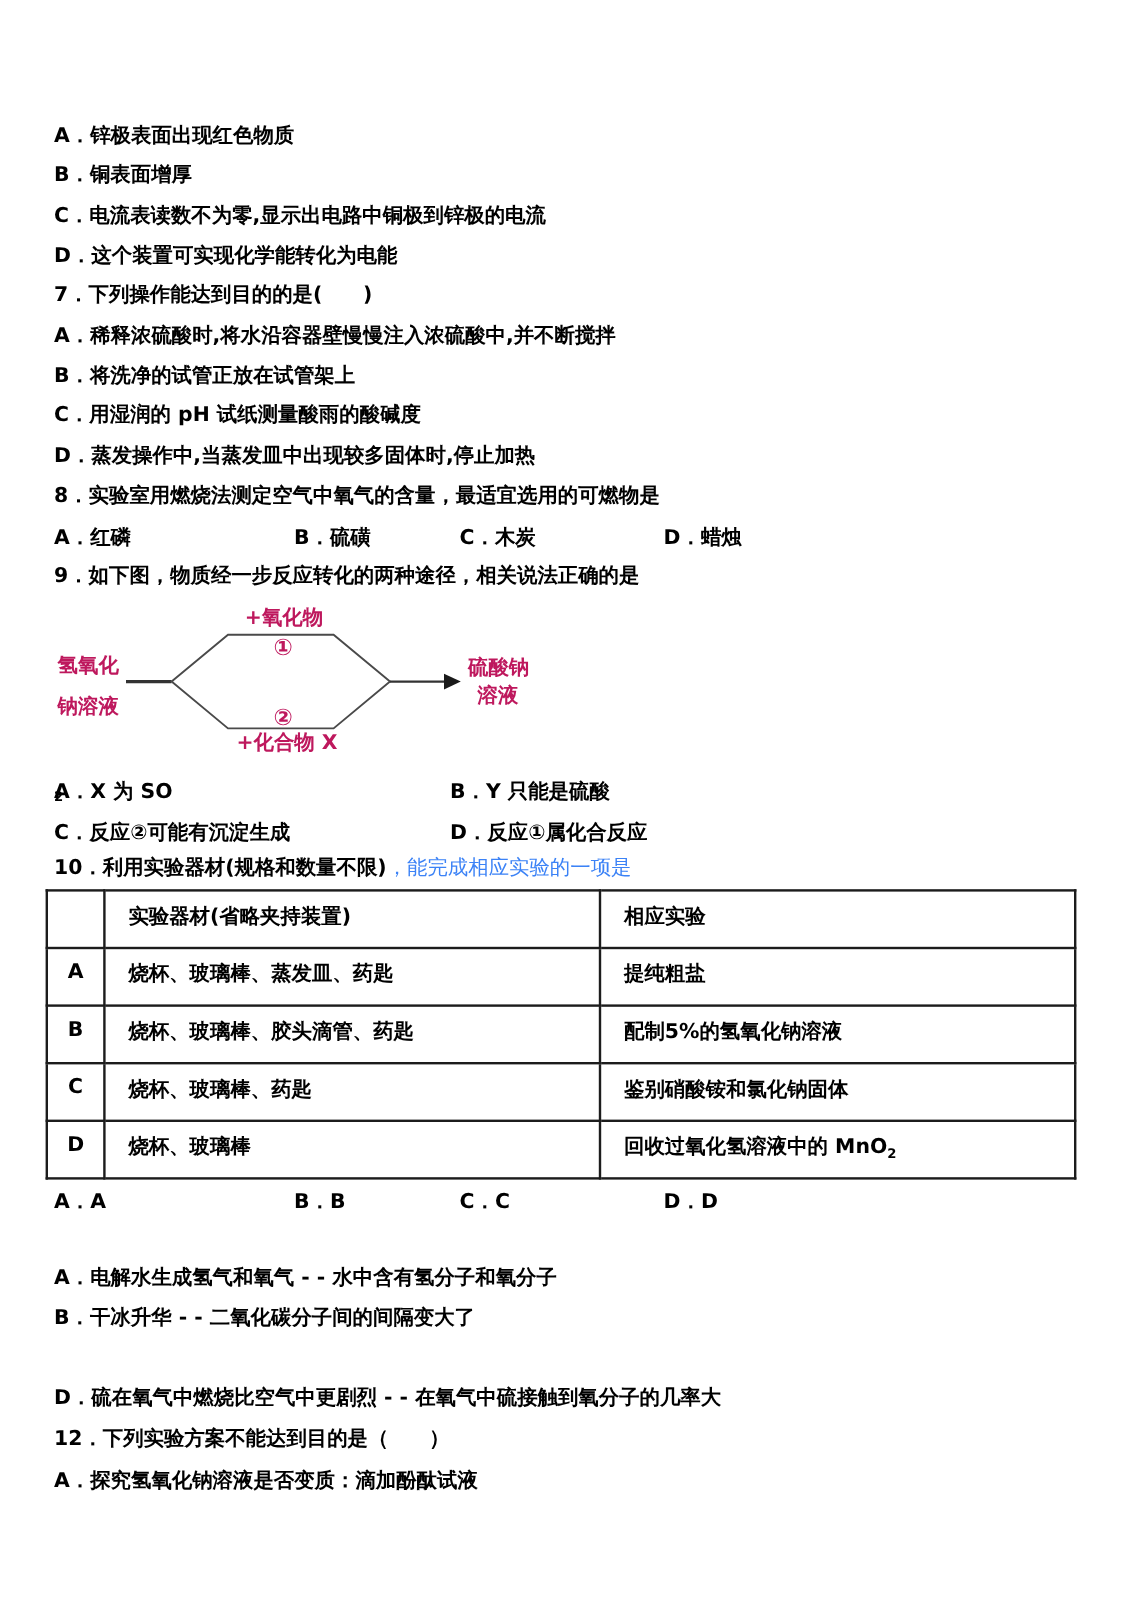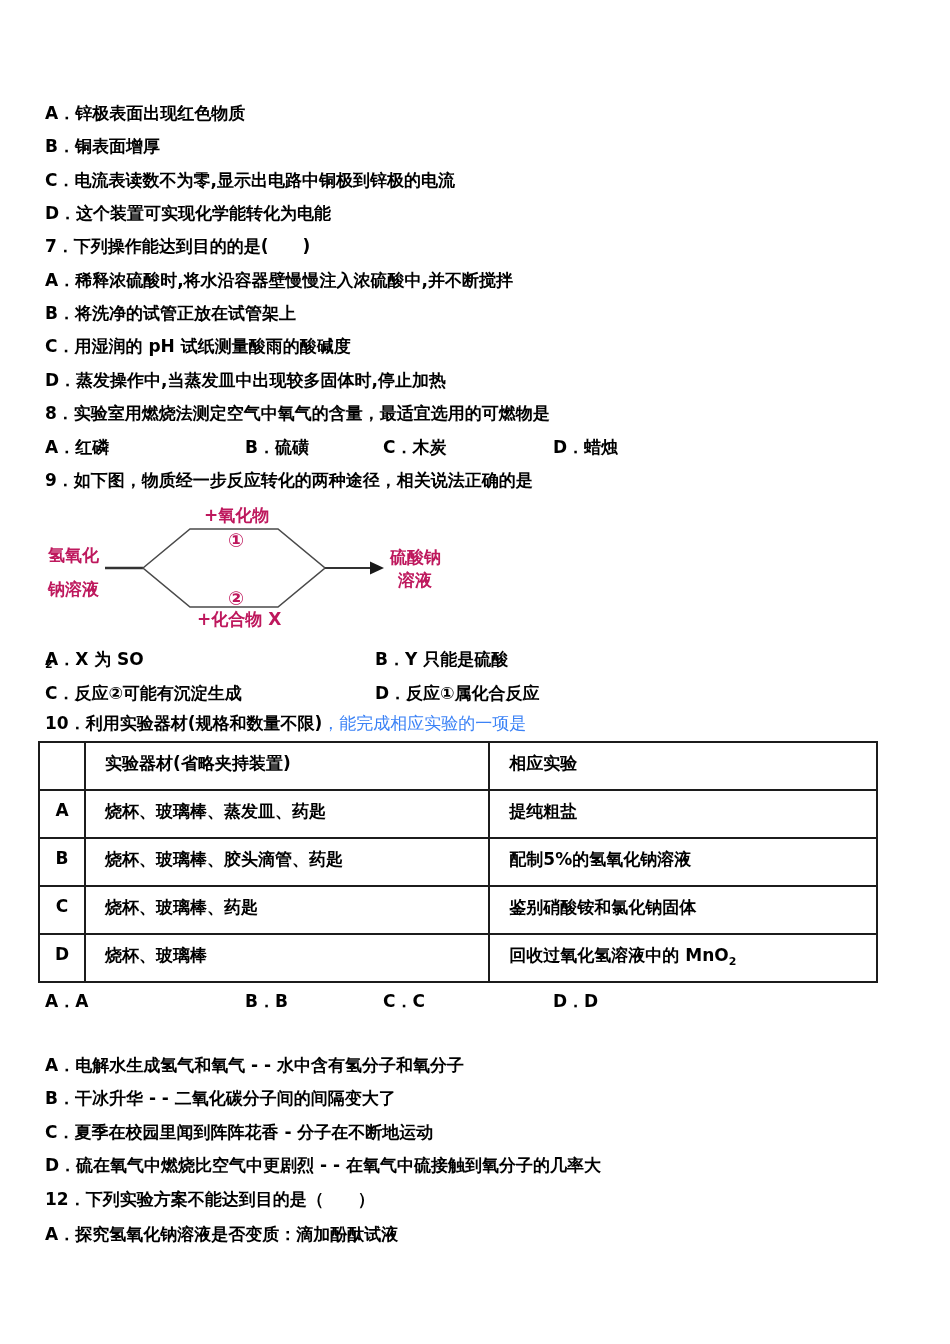--- a/index.html
+++ b/index.html
@@ -1,18 +1,18 @@
 <!DOCTYPE html>
 <html><head>
 <meta charset="utf-8">
 <style>
   html,body { margin:0; padding:0; background:#ffffff; }
   .page {
     position:relative; width:878px; height:1344px; background:#ffffff;
-    font-family:"DejaVu Sans","Liberation Sans",sans-serif; overflow:hidden;
+    font-family:"DejaVu Sans","Liberation Sans",sans-serif; overflow:hidden;padding-left:37px;
   }
   .t {
     position:absolute; left:45px; font-size:17px; line-height:1.25;
     font-weight:bold; color:#000; white-space:pre;
   }
   .row { position:absolute; left:0; width:950px; height:22px; }
   .row span { position:absolute; font-size:17px; font-weight:bold; color:#000; white-space:pre; }
   .c1 { left:45px; } .c2 { left:213px;margin-left:32px; } .c3 { left:383px; } .c4 { left:553px; }
   .q9c1 { left:45px; } .q9c2 { left:375px; }
   .reg { font-weight:normal; color:#3b82f6;margin-top:33px; }
@@ -120,19 +120,18 @@
 
   <div class="row" style="top:990px">
     <span class="c1">A．A</span>
     <span class="c2">B．B</span>
     <span class="c3">C．C</span>
     <span class="c4">D．D</span>
   </div>
 
   <div class="t" style="top:1088px">B．干冰升华 - - 二氧化碳分子间的间隔变大了</div>
   <div class="t" style="top:1055px">A．电解水生成氢气和氧气 - - 水中含有氢分子和氧分子</div>
-  <div class="t" style="top:1122px">C．夏季在校园里闻到阵阵花香 - 分子在不断地运动</div>
   <div class="t" style="top:1155px">D．硫在氧气中燃烧比空气中更剧烈 - - 在氧气中硫接触到氧分子的几率大</div>
 
   <div class="t" style="top:1189px">12．下列实验方案不能达到目的是（　　）</div>
   <div class="t" style="top:1224px">A．探究氢氧化钠溶液是否变质：滴加酚酞试液</div>
 
 </div>
 
 </body></html>

